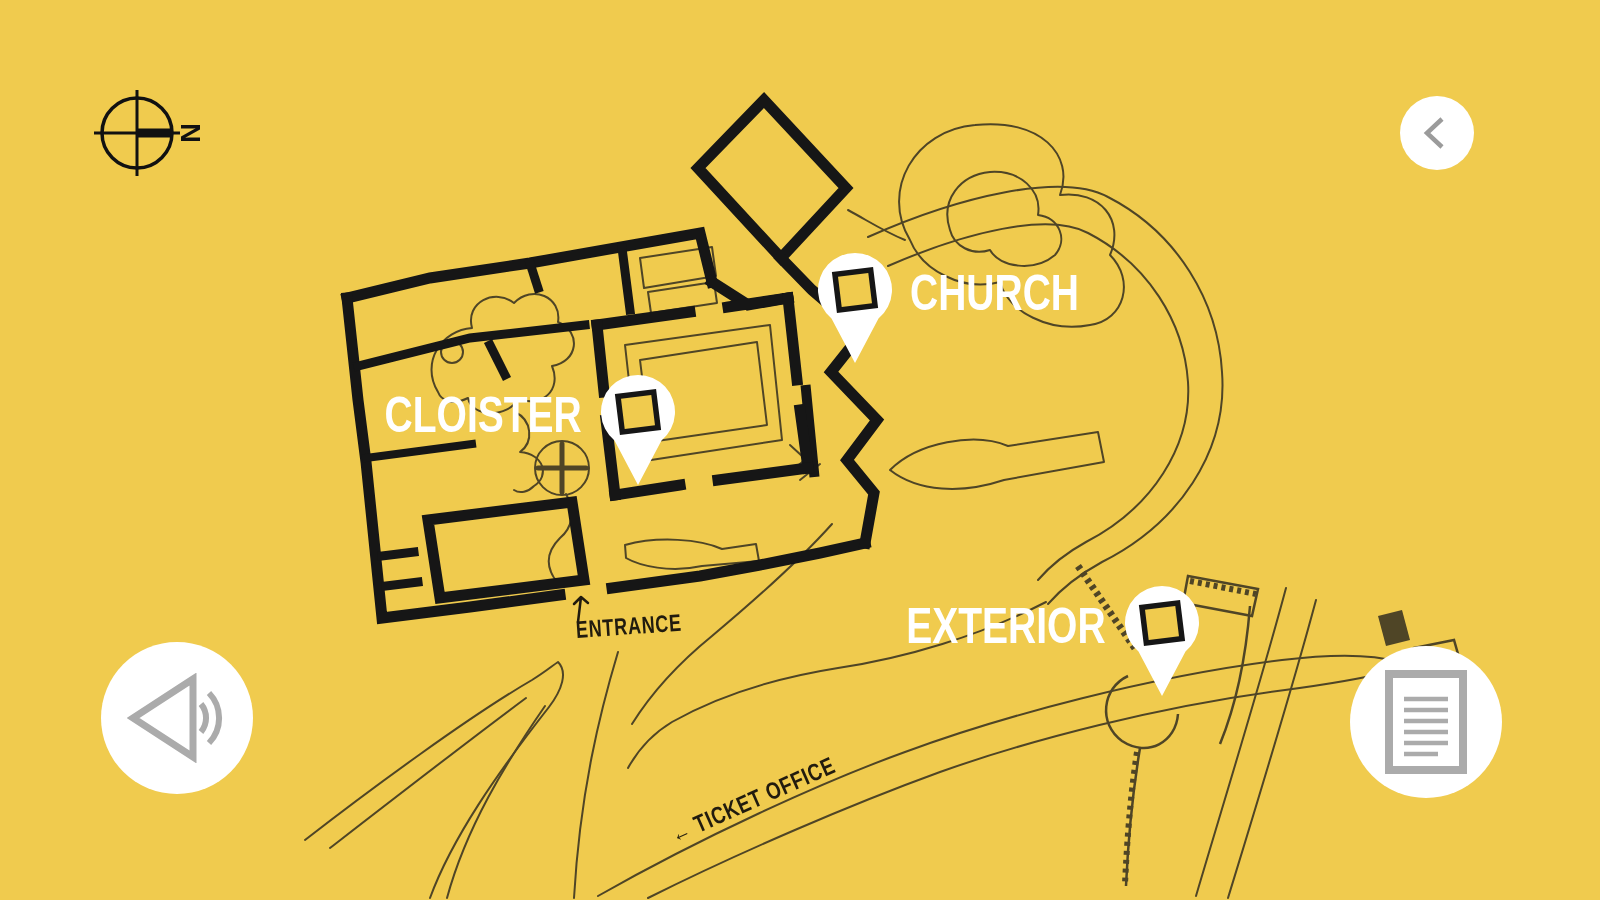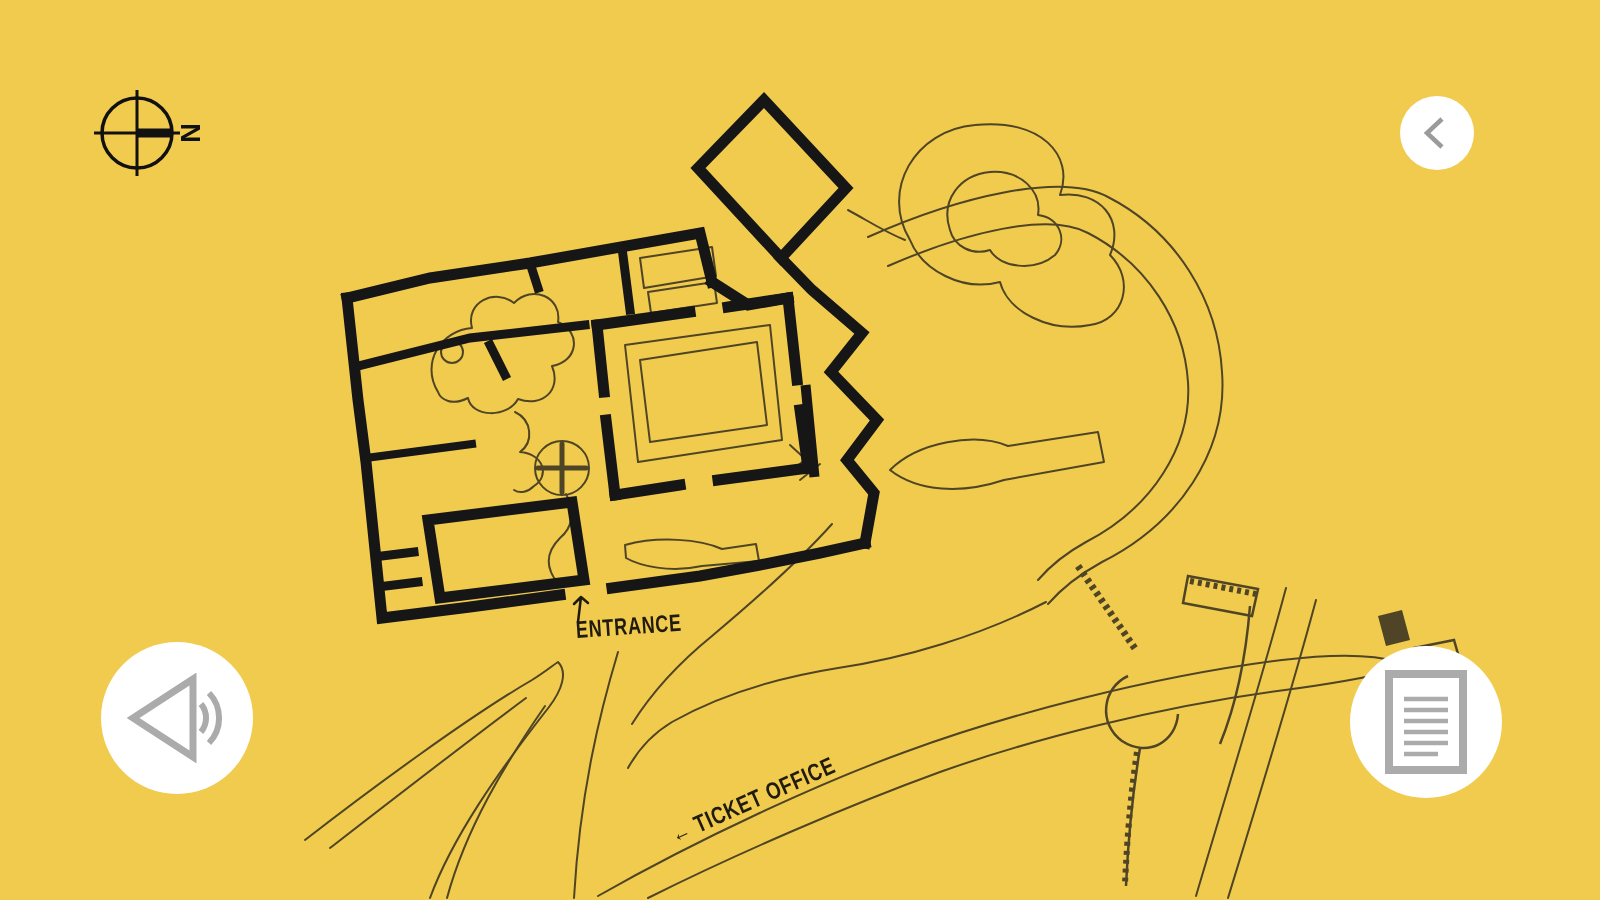--- a/index.html
+++ b/index.html
@@ -154,22 +154,43 @@
     <svg width="122" height="106" viewBox="0 0 122 106">
       <circle cx="51" cy="53" r="35" fill="none" stroke="#111" stroke-width="3.5"></circle>
       <line x1="51" y1="10" x2="51" y2="96" stroke="#111" stroke-width="3"></line>
       <line x1="8" y1="53" x2="94" y2="53" stroke="#111" stroke-width="3"></line>
       <line x1="51" y1="53" x2="87" y2="53" stroke="#111" stroke-width="9"></line>
       <text x="104" y="53" transform="rotate(90 104 53)" text-anchor="middle" dominant-baseline="central" font-family="Liberation Sans, sans-serif" font-weight="bold" font-size="27" fill="#111">N</text>
     </svg>
   </div>
 
 
-
-
+  <div class="pin-group" style="left:813px;top:248px;">
+    <svg width="84" height="132" viewBox="0 0 84 132">
+      <path d="M42,115 L18.5,70.5 A37,37 0 1 1 65.5,70.5 Z" fill="#fff"></path>
+      <rect x="24" y="24" width="36" height="36" fill="#F0CB4E" stroke="#161616" stroke-width="5.5" transform="rotate(-7 42 42)"></rect>
+    </svg>
+    <span class="pin-label side-right">CHURCH</span>
+  </div>
+
+  <div class="pin-group" style="left:596px;top:370px;">
+    <svg width="84" height="132" viewBox="0 0 84 132">
+      <path d="M42,115 L18.5,70.5 A37,37 0 1 1 65.5,70.5 Z" fill="#fff"></path>
+      <rect x="24" y="24" width="36" height="36" fill="#F0CB4E" stroke="#161616" stroke-width="5.5" transform="rotate(-7 42 42)"></rect>
+    </svg>
+    <span class="pin-label side-left">CLOISTER</span>
+  </div>
+
+  <div class="pin-group" style="left:1120px;top:581px;">
+    <svg width="84" height="132" viewBox="0 0 84 132">
+      <path d="M42,115 L18.5,70.5 A37,37 0 1 1 65.5,70.5 Z" fill="#fff"></path>
+      <rect x="24" y="24" width="36" height="36" fill="#F0CB4E" stroke="#161616" stroke-width="5.5" transform="rotate(-7 42 42)"></rect>
+    </svg>
+    <span class="pin-label side-left">EXTERIOR</span>
+  </div>
 
   <div class="map-text entrance-label">ENTRANCE</div>
   <div class="map-text ticket-label">← TICKET OFFICE</div>
 
   <button class="circle-btn btn-back">
     <svg width="40" height="40" viewBox="0 0 40 40">
       <polyline points="25,6 10,20 25,34" fill="none" stroke="#9b9b9b" stroke-width="4.5" stroke-linecap="butt" stroke-linejoin="miter"></polyline>
     </svg>
   </button>
 

